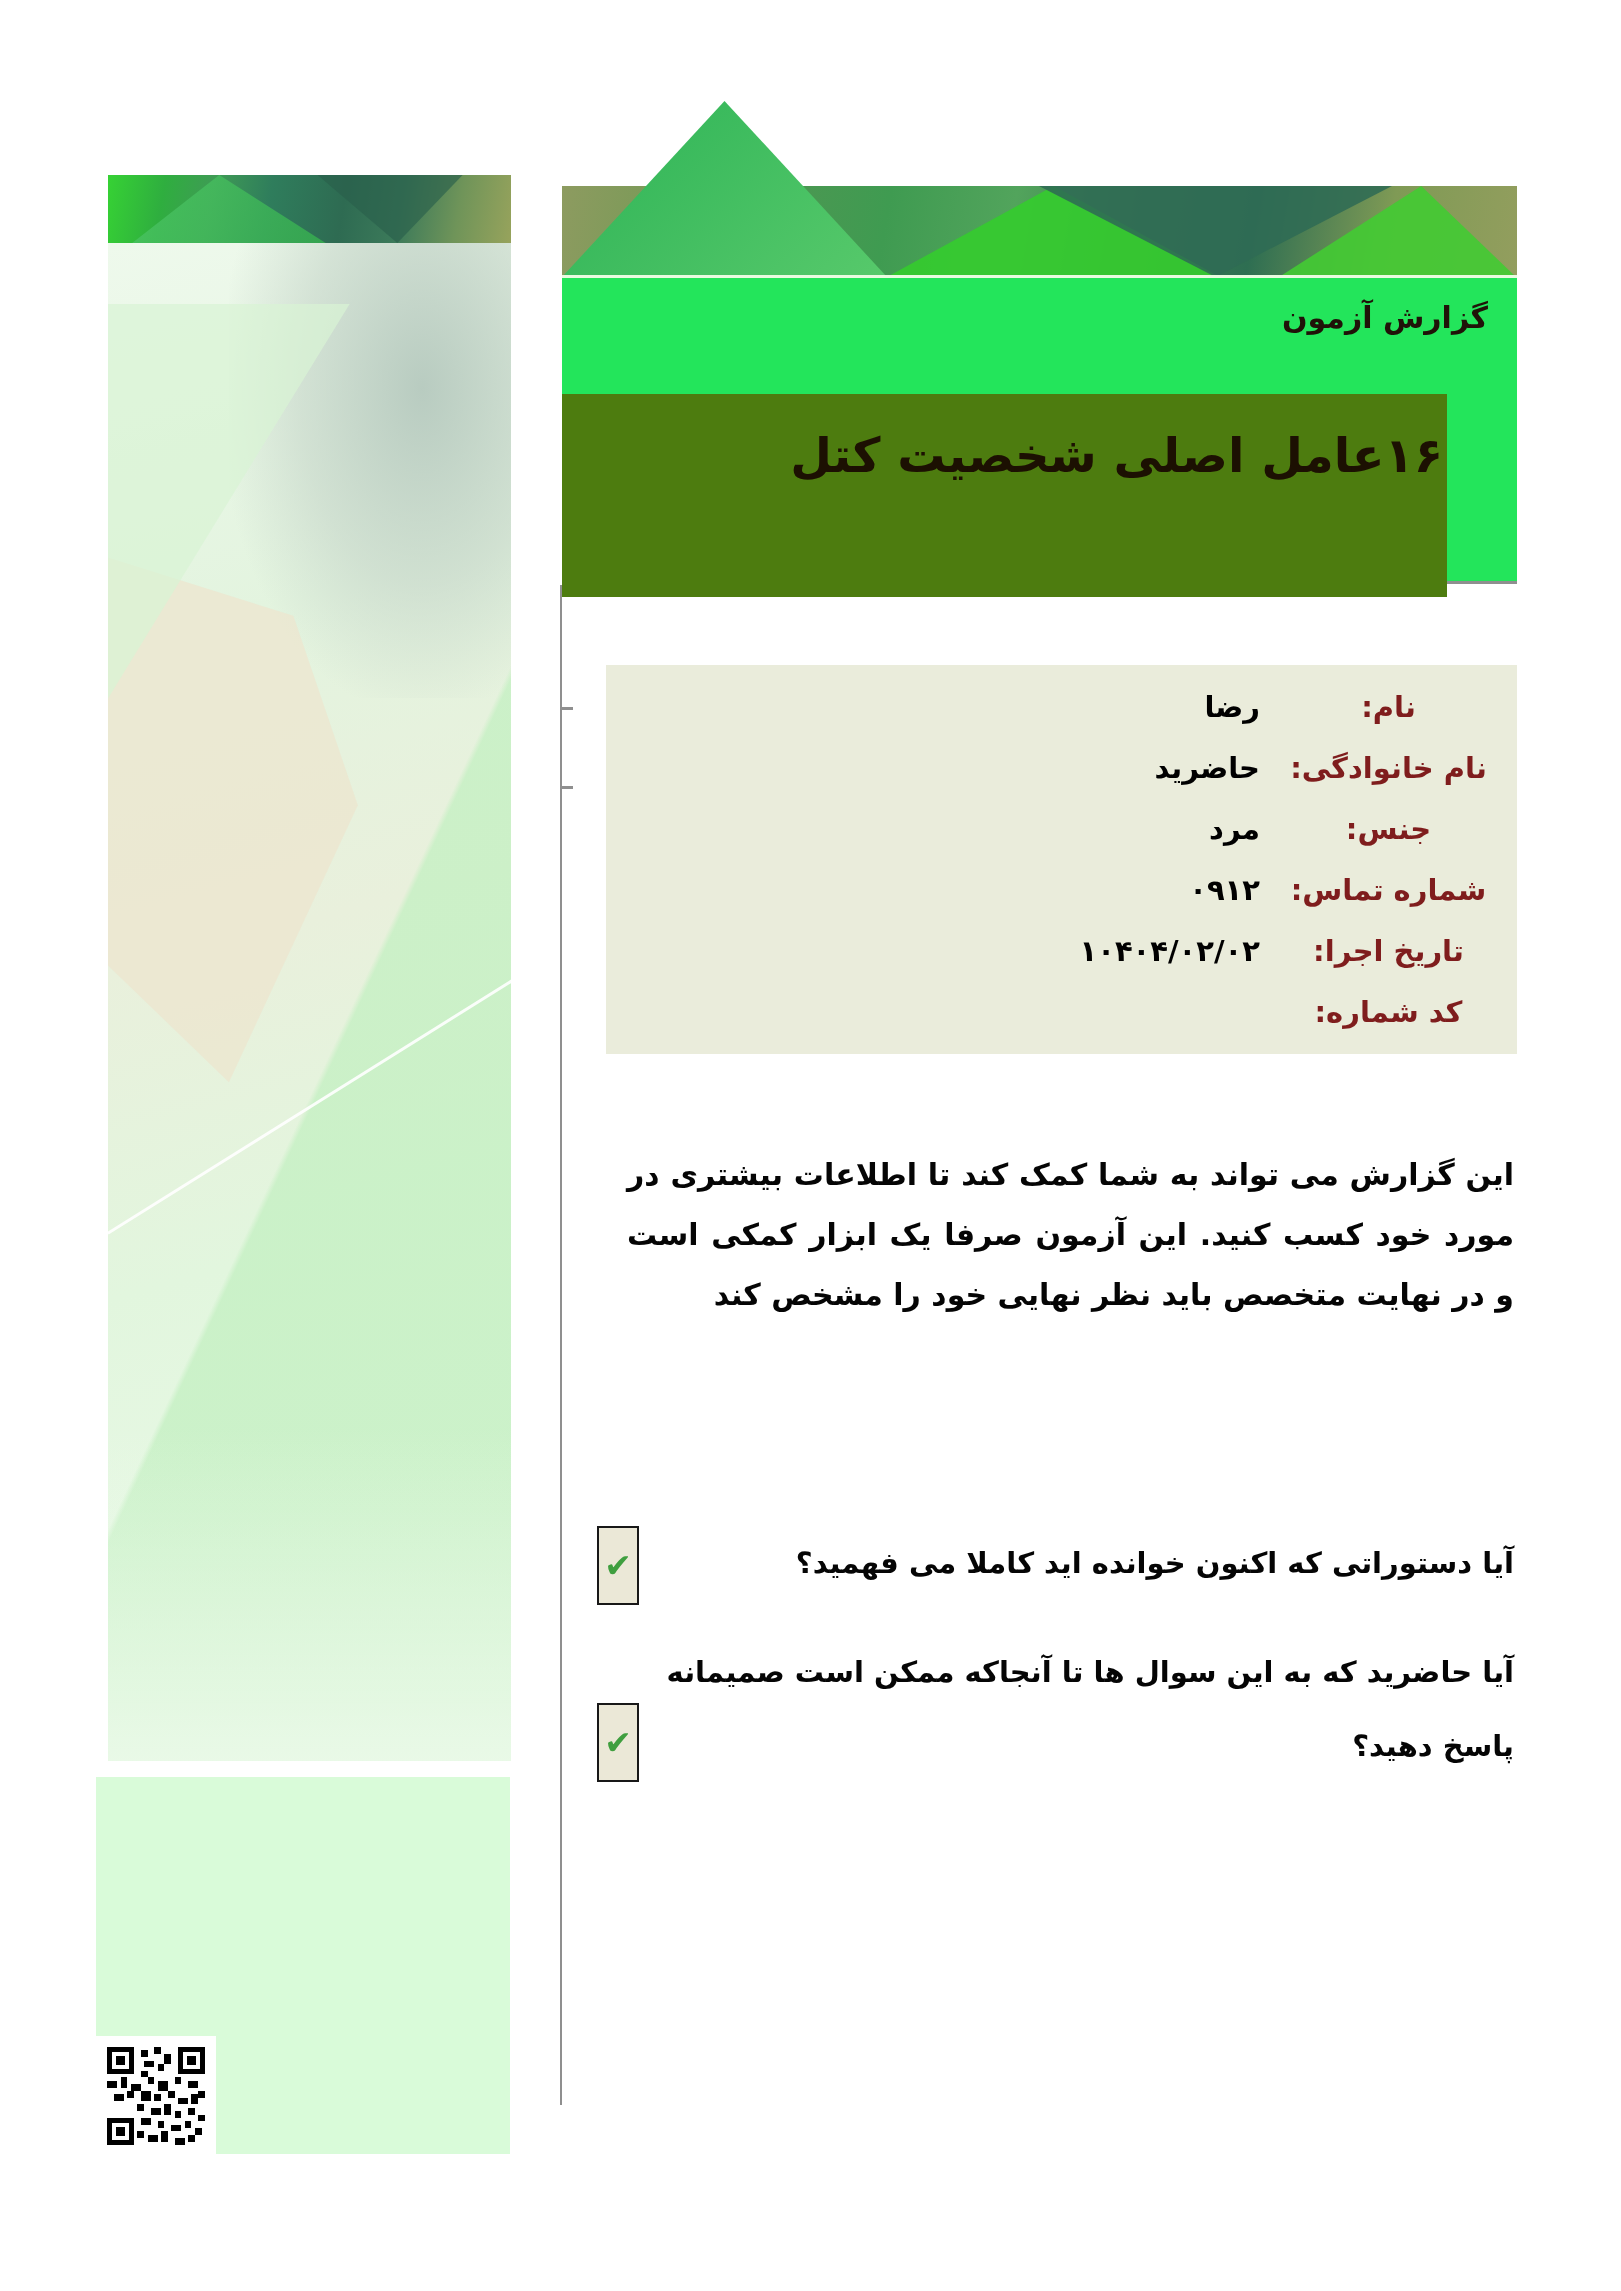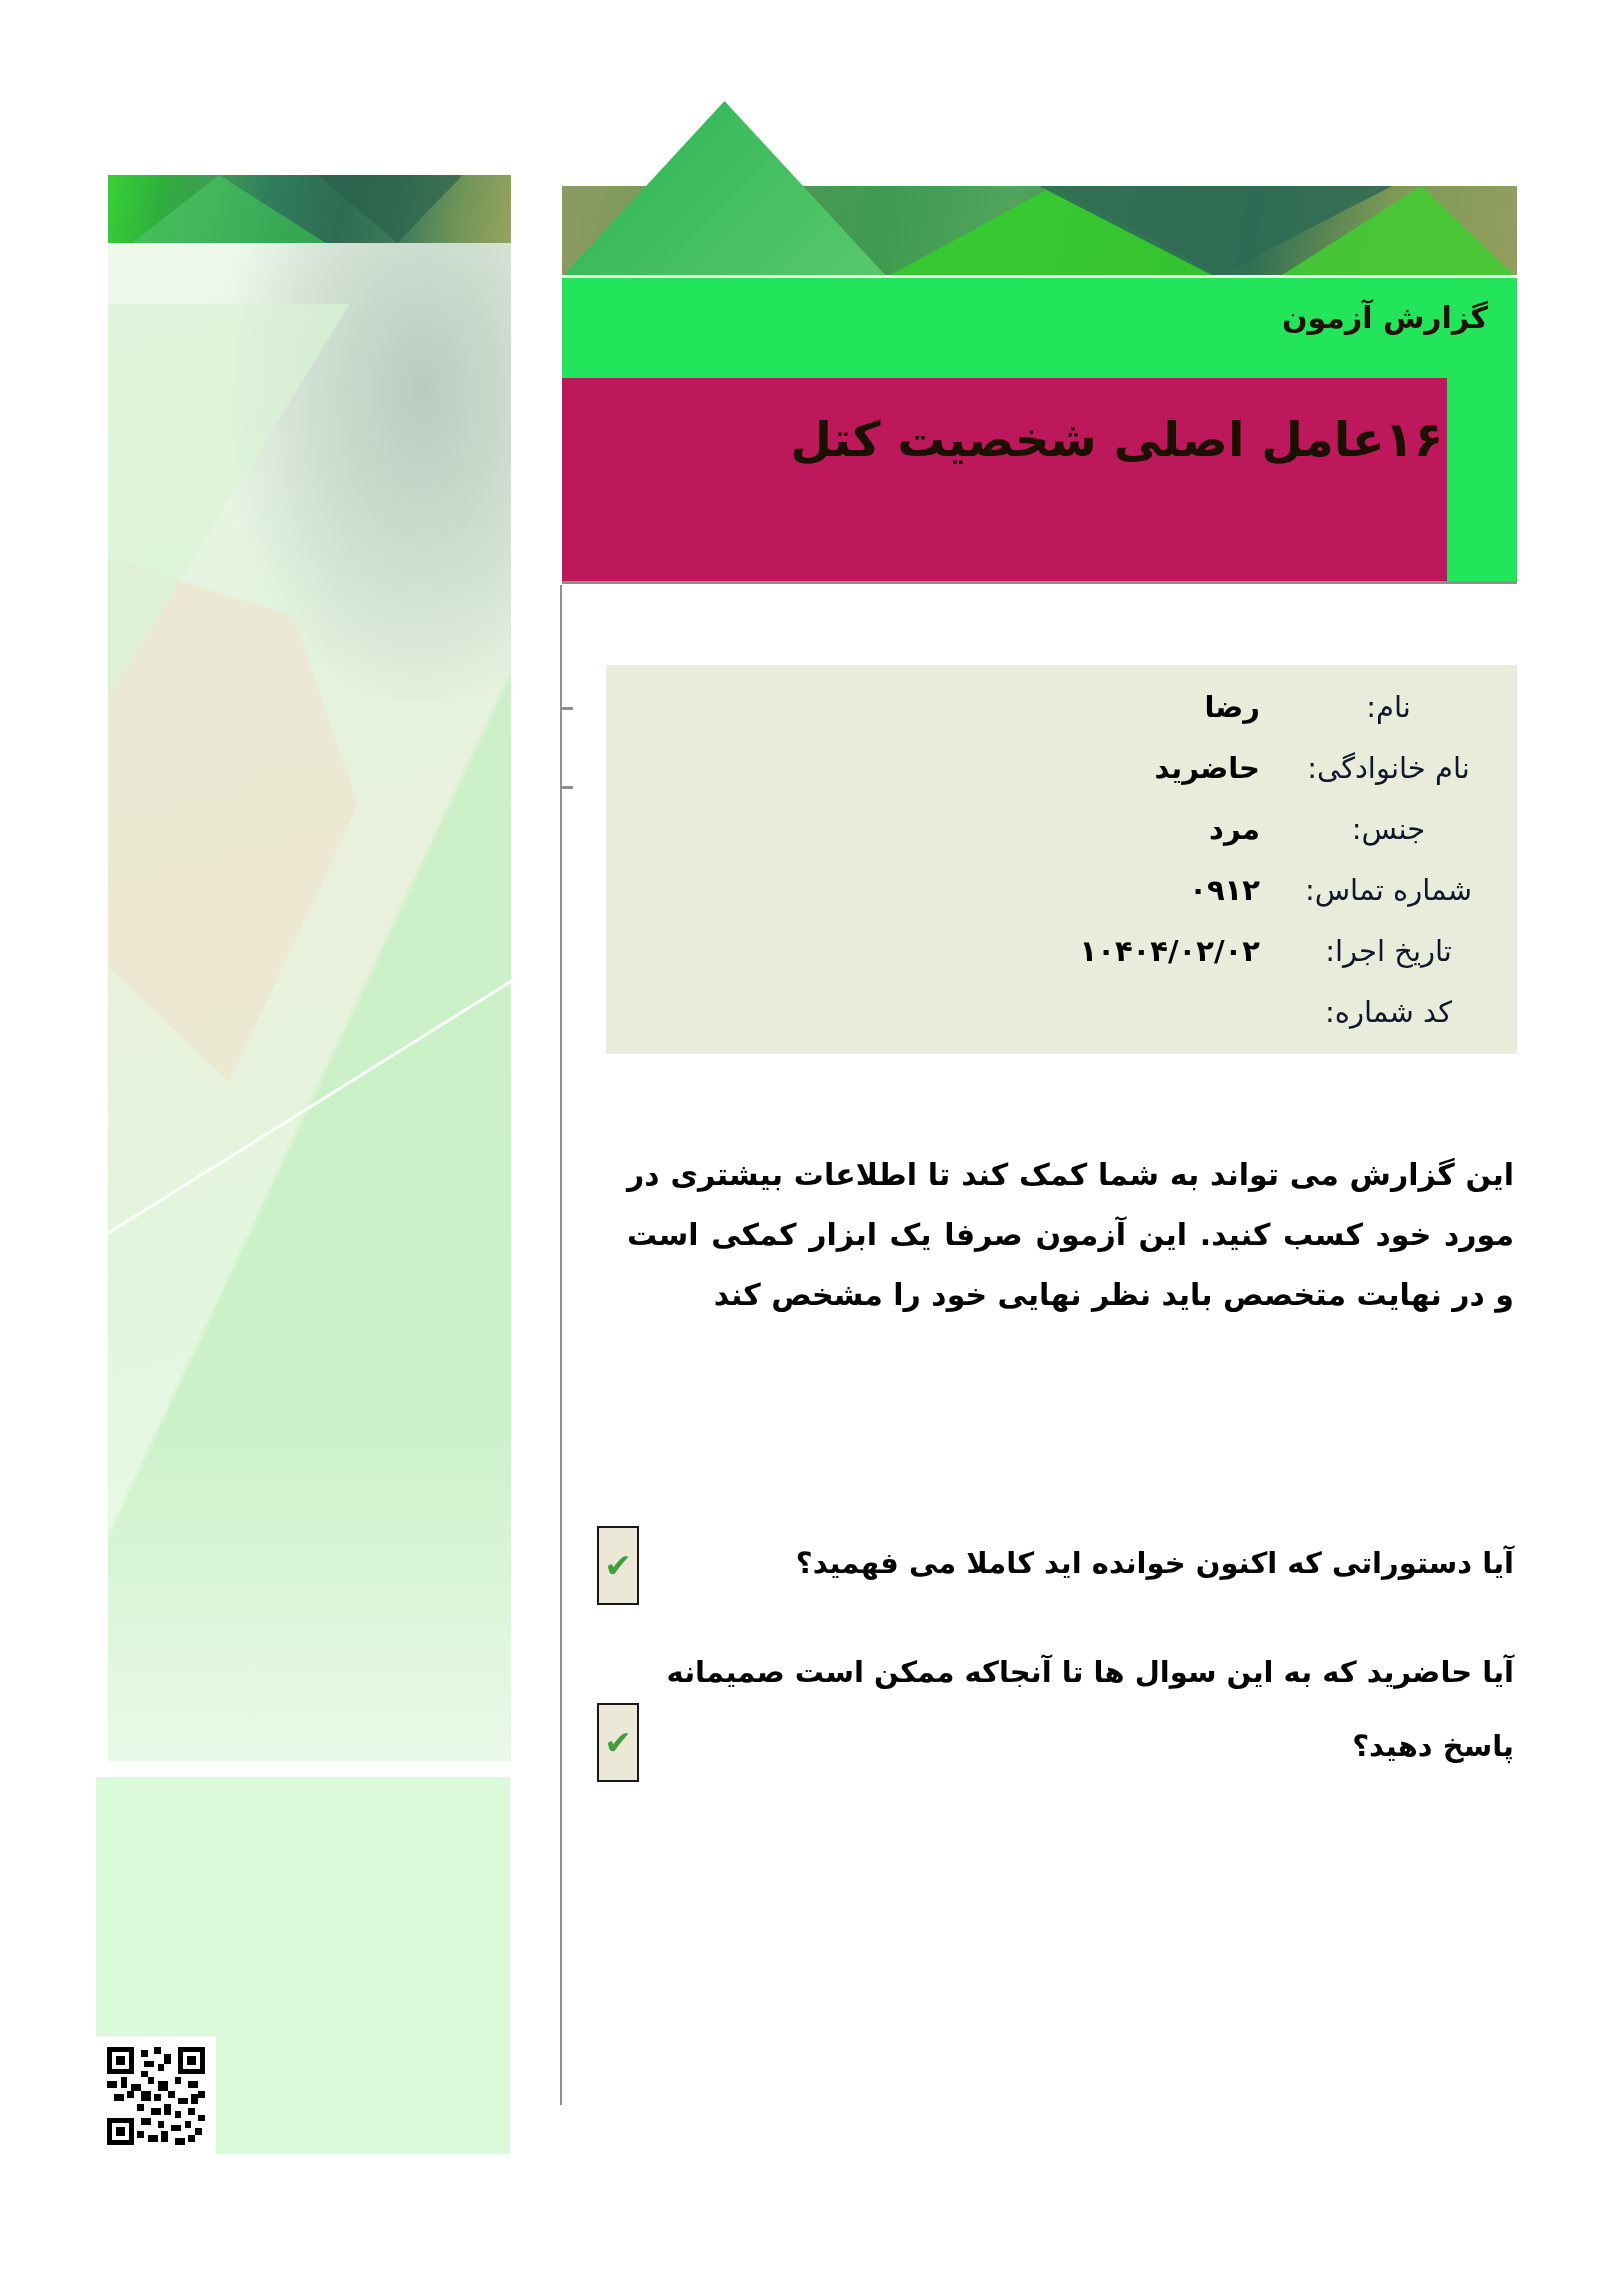--- a/index.html
+++ b/index.html
@@ -62,39 +62,39 @@
 
   .header-green{
     left:562px;top:278px;width:955px;height:303px;
     background:#23e55b;border-bottom:3.9px solid #8f8f8f;box-sizing:content-box;
   }
   .header-title1{
     position:absolute;right:29px;top:21.6px;left:0;
     font-size:30px;font-weight:bold;color:#201208;text-align:right;
   }
   .header-inner{
-    position:absolute;left:0;top:100px;width:885px;height:203px;background:#be185d;
+    position:absolute;left:0;top:116px;width:885px;height:203px;background:#4d7c0f;
   }
   .header-title2{
     position:absolute;right:3.9px;top:33px;left:0;
     font-size:48px;font-weight:bold;color:#1c1002;text-align:right;
   }
 
   
   .vline{left:560px;top:585px;width:2px;height:1520px;background:#8f8f8f;}
   .vtick{left:560px;width:12.7px;height:2.9px;background:#8f8f8f;}
   .vtick.t1{top:707px;} .vtick.t2{top:786px;}
 
   
   .info-box{
     left:606px;top:665px;width:911px;height:389px;background:#eaecdb;
     display:flex;flex-direction:column;justify-content:center;direction:rtl;
   }
   .info-row{display:flex;direction:rtl;align-items:center;height:61px;}
-  .info-label{width:257px;text-align:center;font-size:29px;font-weight:normal;color:#0f172a;}
+  .info-label{width:257px;text-align:center;font-size:29px;font-weight:bold;color:#7f1d1d;}
   .info-value{flex:1;text-align:start;font-size:29px;font-weight:bold;color:#000;direction:rtl;padding-left:16px;}
 
   
   .intro{
     left:627px;top:1145px;width:887px;
     direction:rtl;text-align:justify;
     font-size:30px;font-weight:bold;color:#050505;line-height:60px;
   }
 
   

